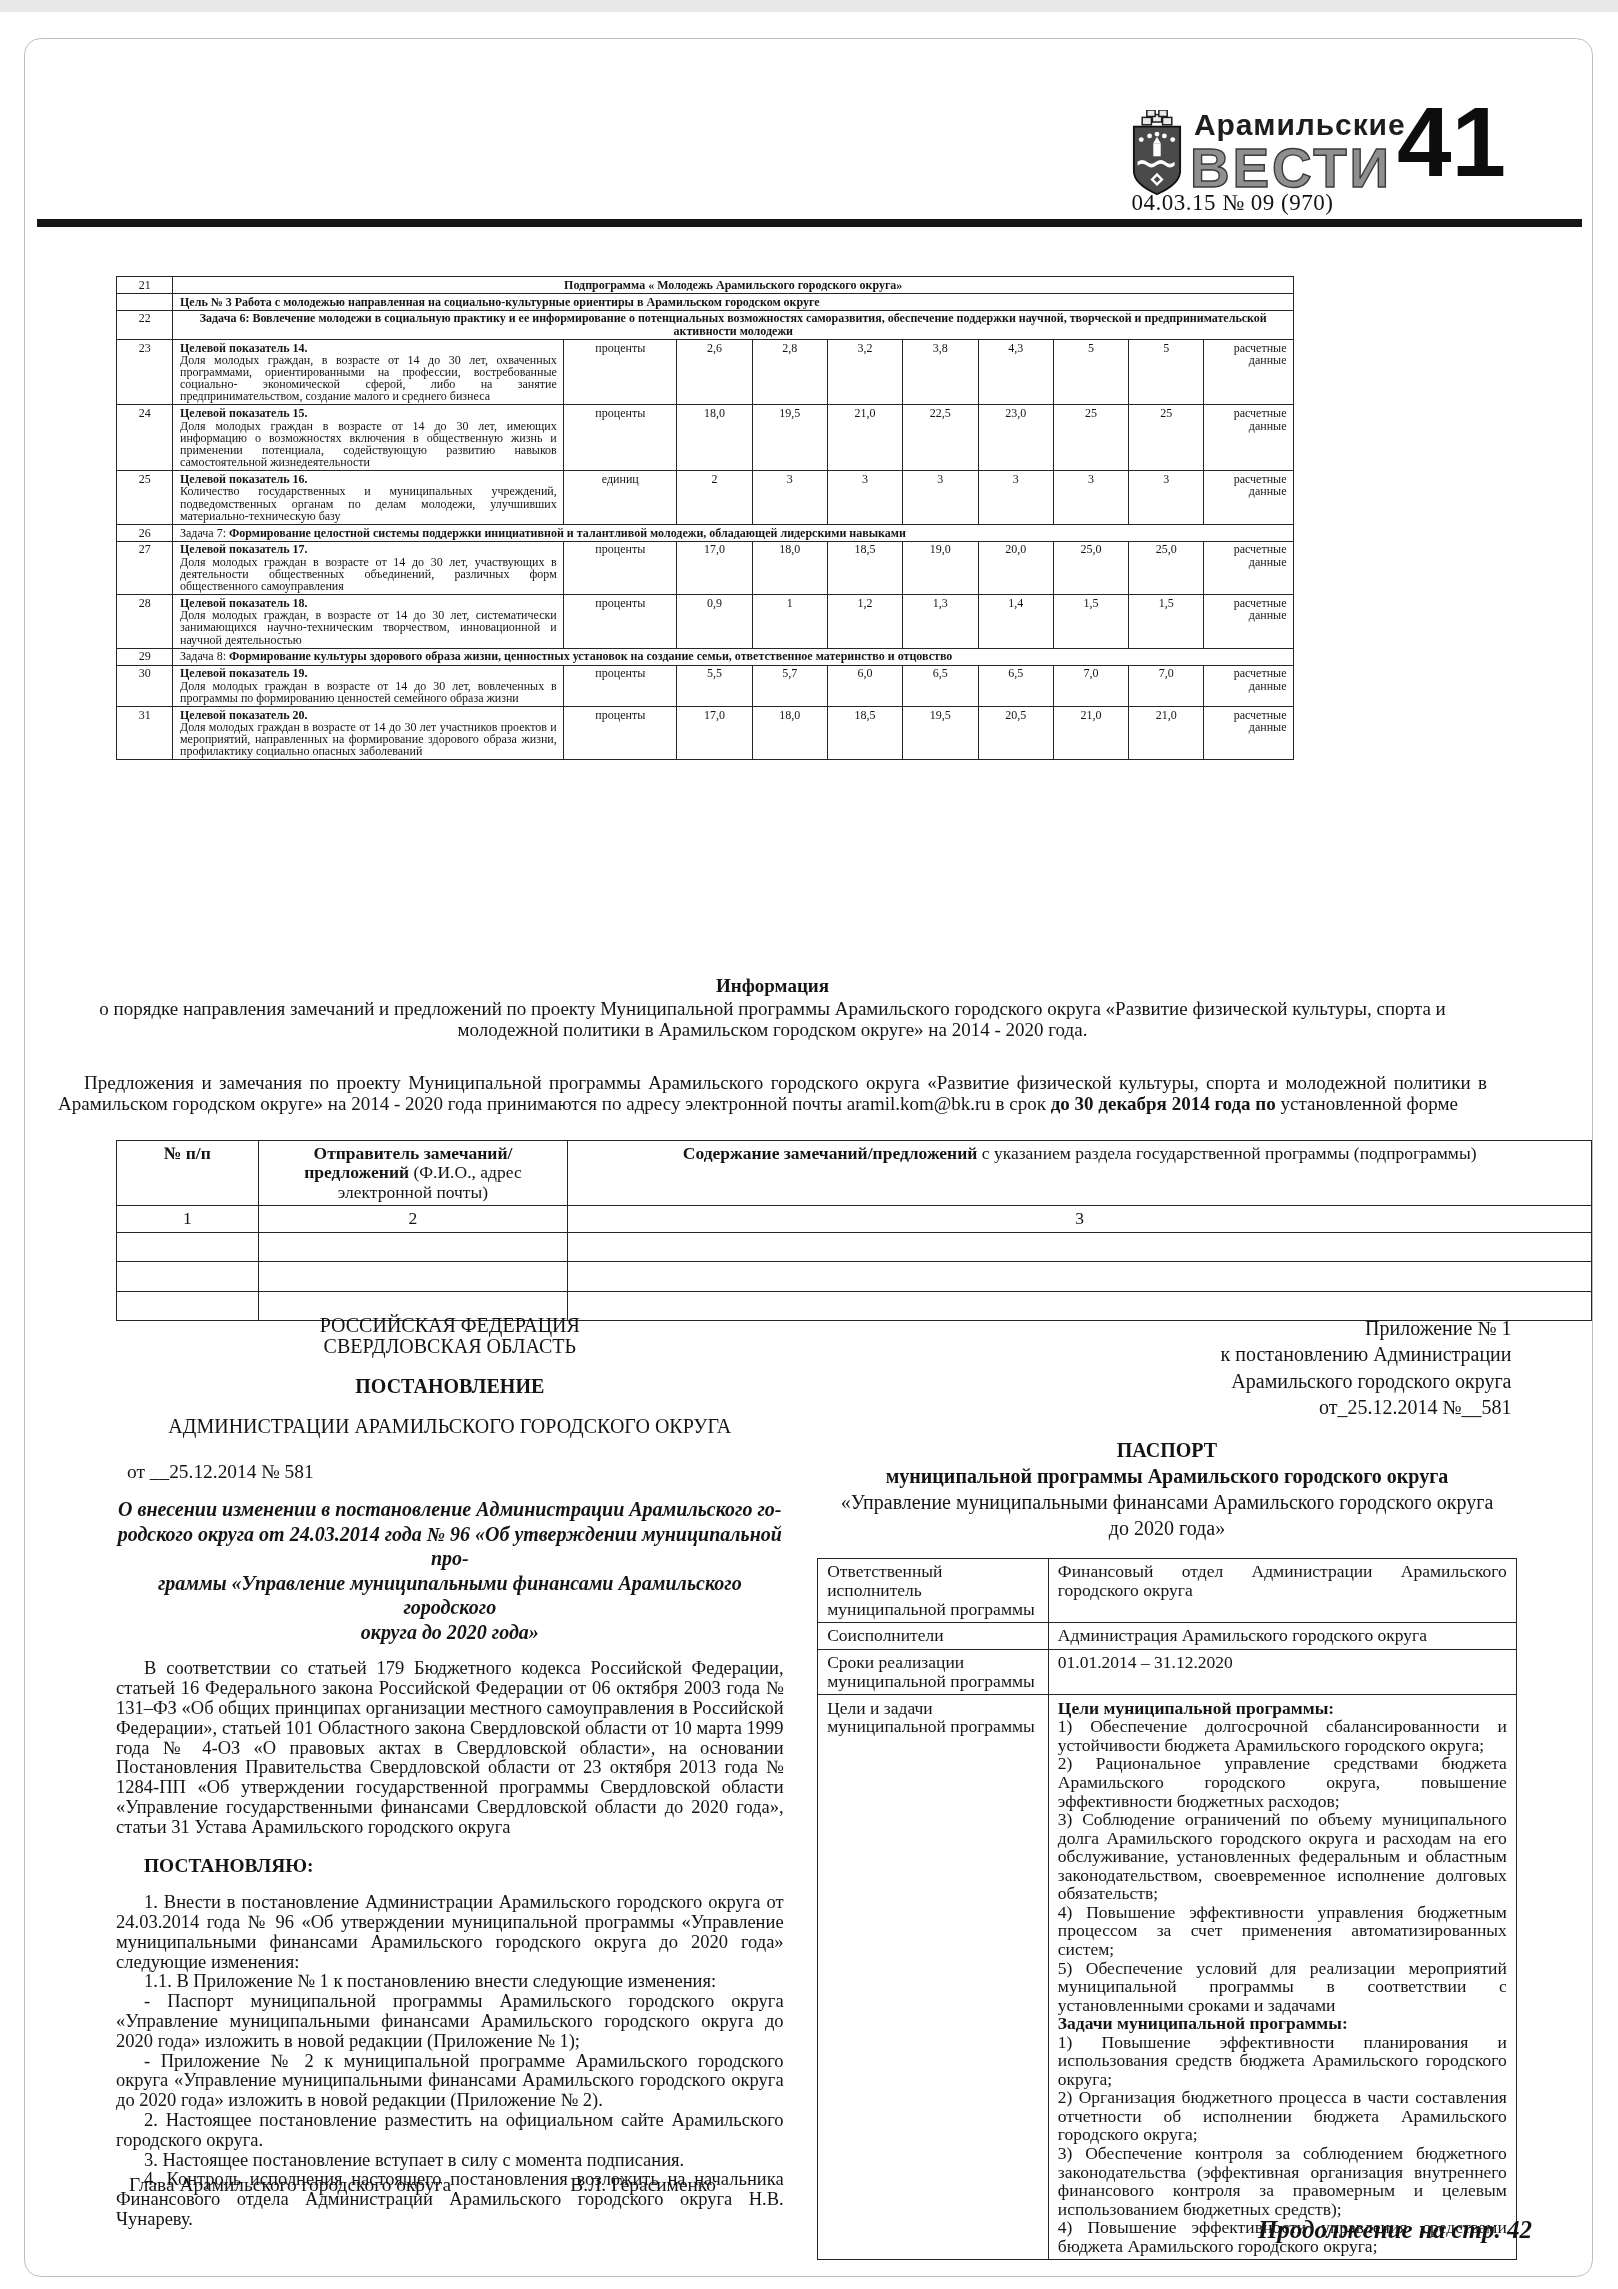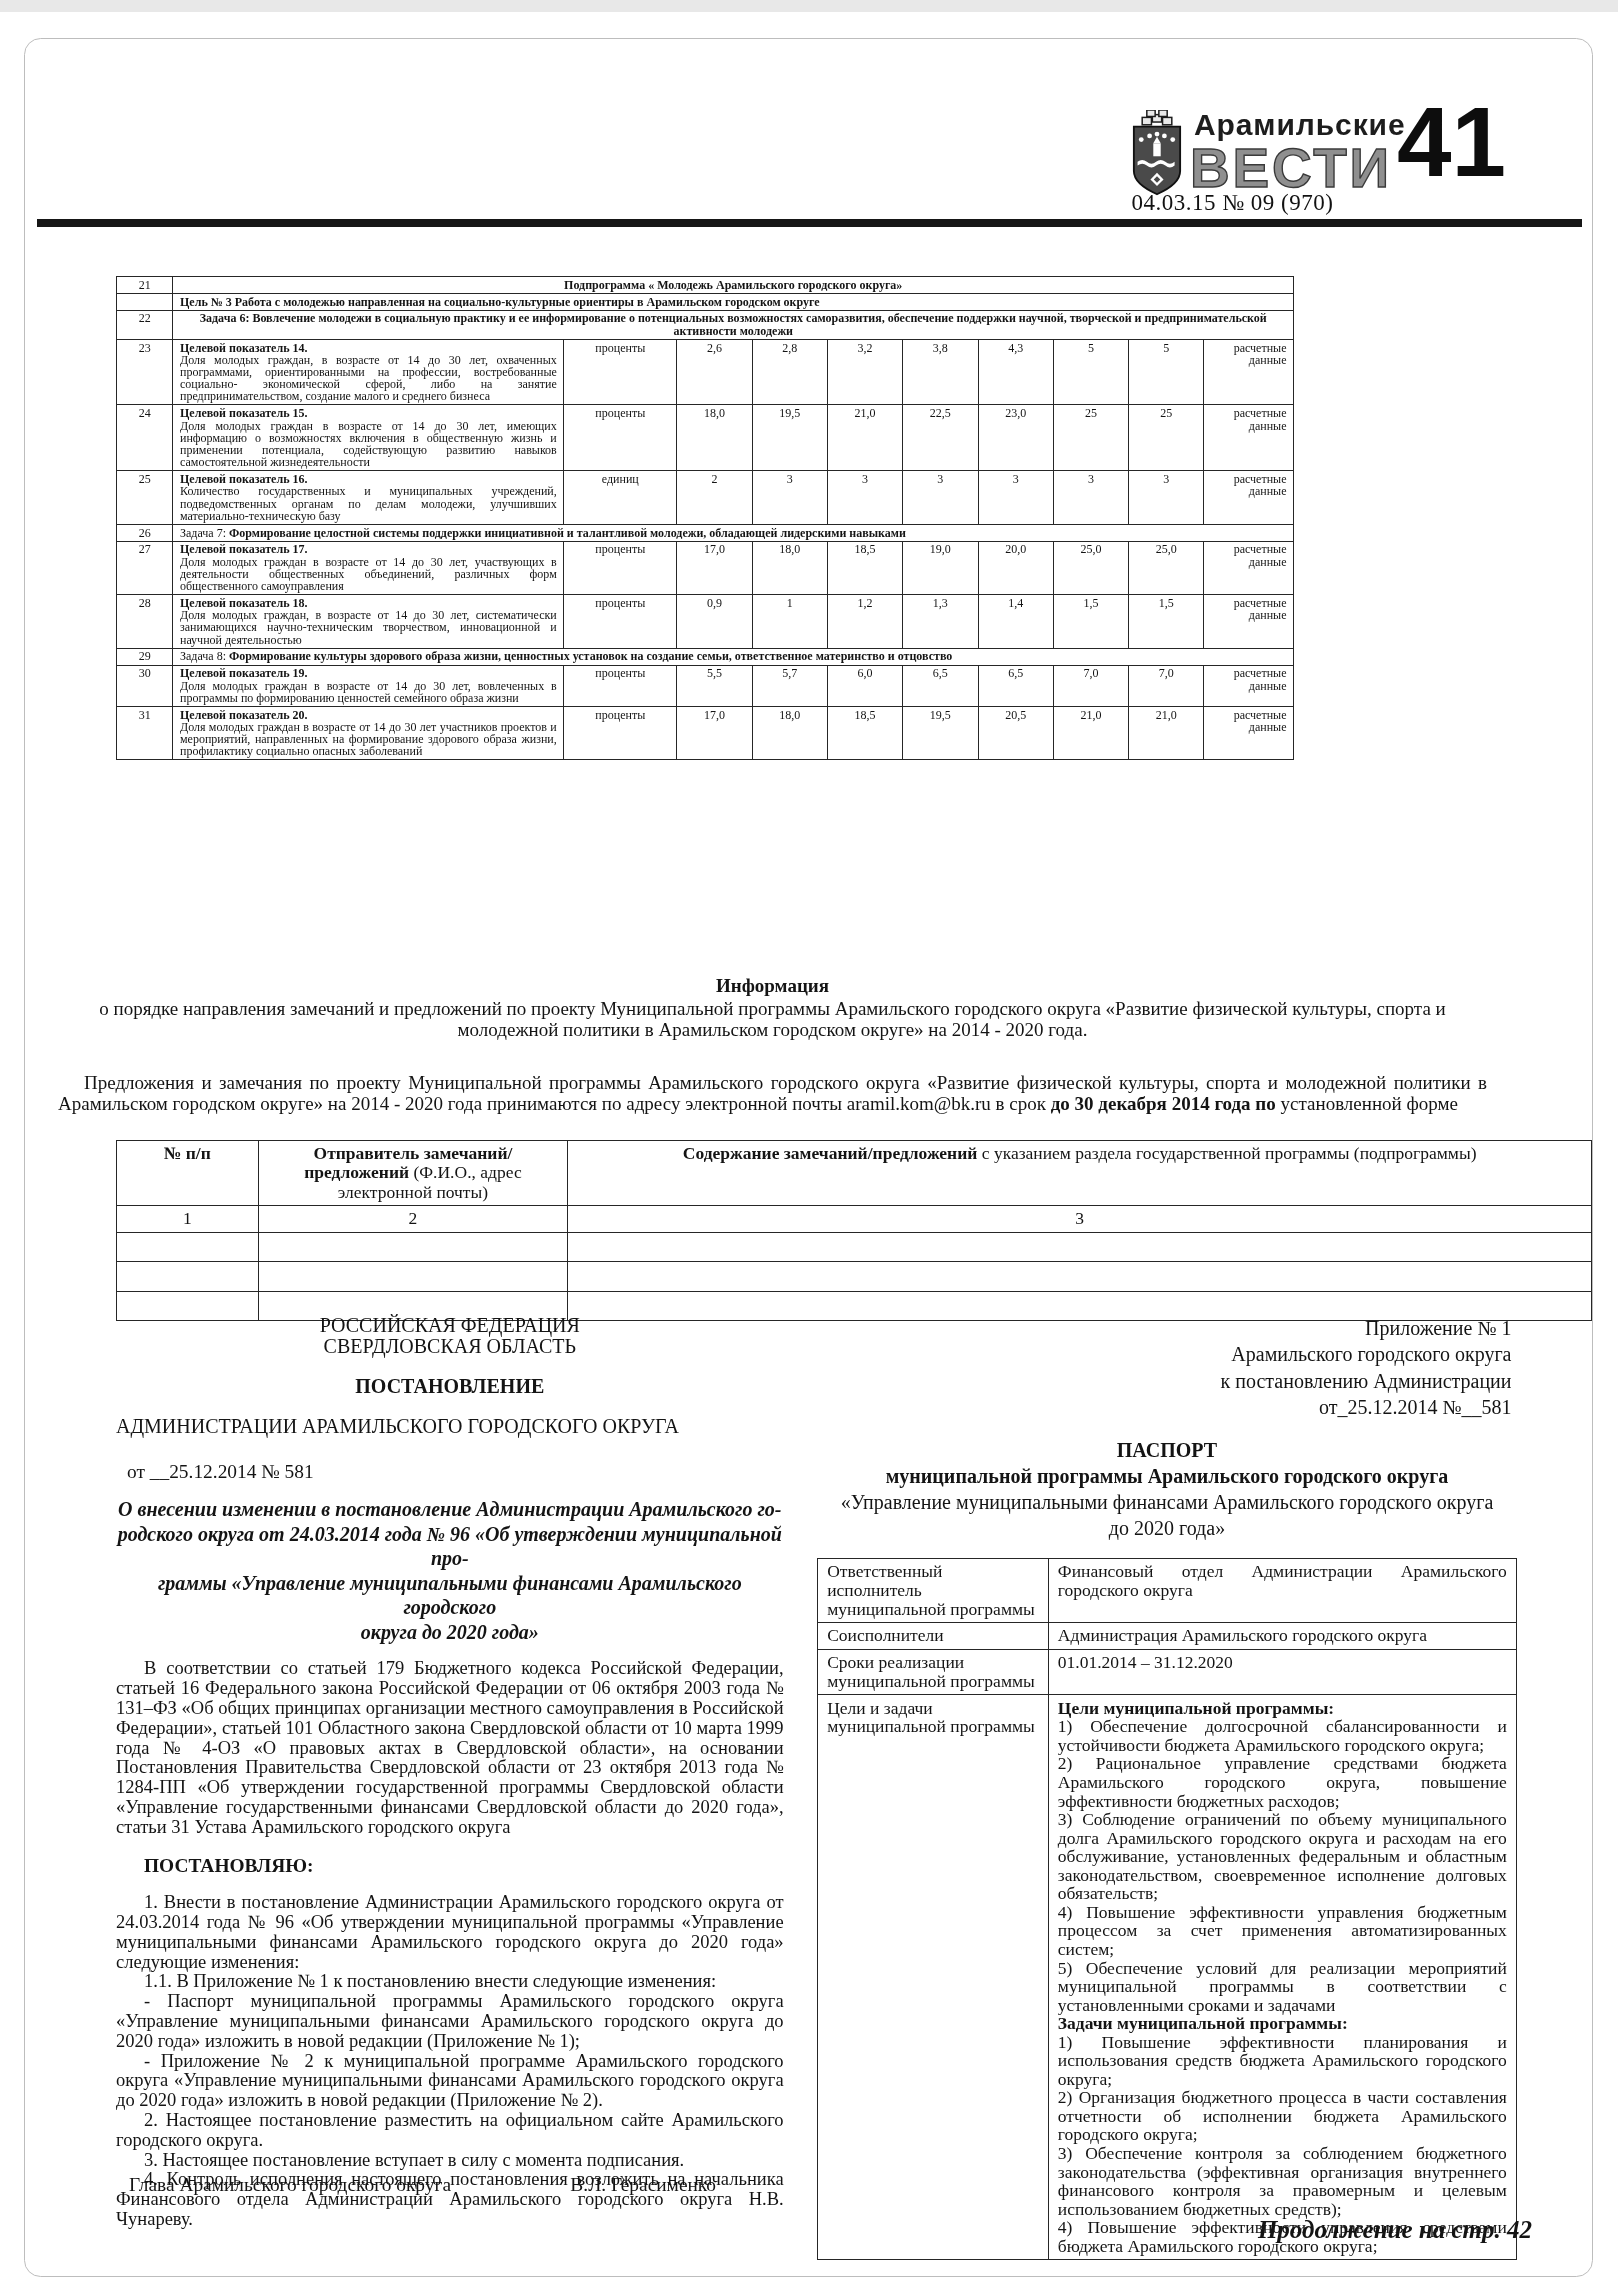--- a/index.html
+++ b/index.html
@@ -52,21 +52,21 @@
   .ft-head{font-weight:bold;}
   .ft-empty td{height:23px;}
 
   
   .columns{position:absolute;left:88px;top:1303px;width:1429px;display:flex;gap:26px;}
   .col-left{width:703px;padding:0 7.4px 0 28px;box-sizing:border-box;font-size:18.5px;line-height:1.07;}
   .col-right{width:700px;box-sizing:border-box;font-size:18.5px;line-height:1.07;}
 
   .center-line{text-align:center;font-size:20px;}
   .doc-type{text-align:center;font-size:20px;font-weight:bold;margin-top:18.5px;}
-  .authority{font-size:20px;margin-top:18.5px;}
+  .authority{text-align:center;font-size:20px;margin-top:18.5px;}
   .date-line{margin-top:24px;font-size:19.4px;padding-left:11px;}
   .res-title{margin-top:14.8px;text-align:center;font-weight:bold;font-style:italic;
         font-size:20px;line-height:1.23;}
   .res-preamble{margin-top:14.8px;text-align:justify;text-indent:28px;}
   .decree-word{margin-top:18.5px;font-weight:bold;font-size:19.4px;padding-left:28px;}
   .res-items{margin-top:16.6px;}
   .res-items p{margin:0;text-align:justify;text-indent:28px;}
   .signature-block{position:absolute;left:129px;top:2162px;width:587px;display:flex;
         justify-content:space-between;font-size:19.4px;}
 
@@ -318,22 +318,22 @@
           <p>- Приложение № 2 к муниципальной программе Арамильского городского округа «Управление муниципальными финансами Арамильского городского округа до 2020 года» изложить в новой редакции (Приложение № 2).</p>
           <p>2. Настоящее постановление разместить на официальном сайте Арамильского городского округа.</p>
           <p>3. Настоящее постановление вступает в силу с момента подписания.</p>
           <p>4. Контроль исполнения настоящего постановления возложить на начальника Финансового отдела Администрации Арамильского городского округа Н.В. Чунареву.</p>
         </div>
     </div>
 
     <div class="col-right">
       <div class="ref-lines" id="ref-lines">
           <div>Приложение № 1</div>
+          <div>к постановлению Администрации</div>
           <div>Арамильского городского округа</div>
-          <div>к постановлению Администрации</div>
           <div>от_25.12.2014 №__581</div>
         </div>
       <div class="passport-head">
         <div class="pp-t1">ПАСПОРТ</div>
         <div class="pp-t2">муниципальной программы Арамильского городского округа</div>
         <div>«Управление муниципальными финансами Арамильского городского округа</div>
         <div>до 2020 года»</div>
       </div>
       <table class="passport-table">
         <tbody id="pp-tbody">

